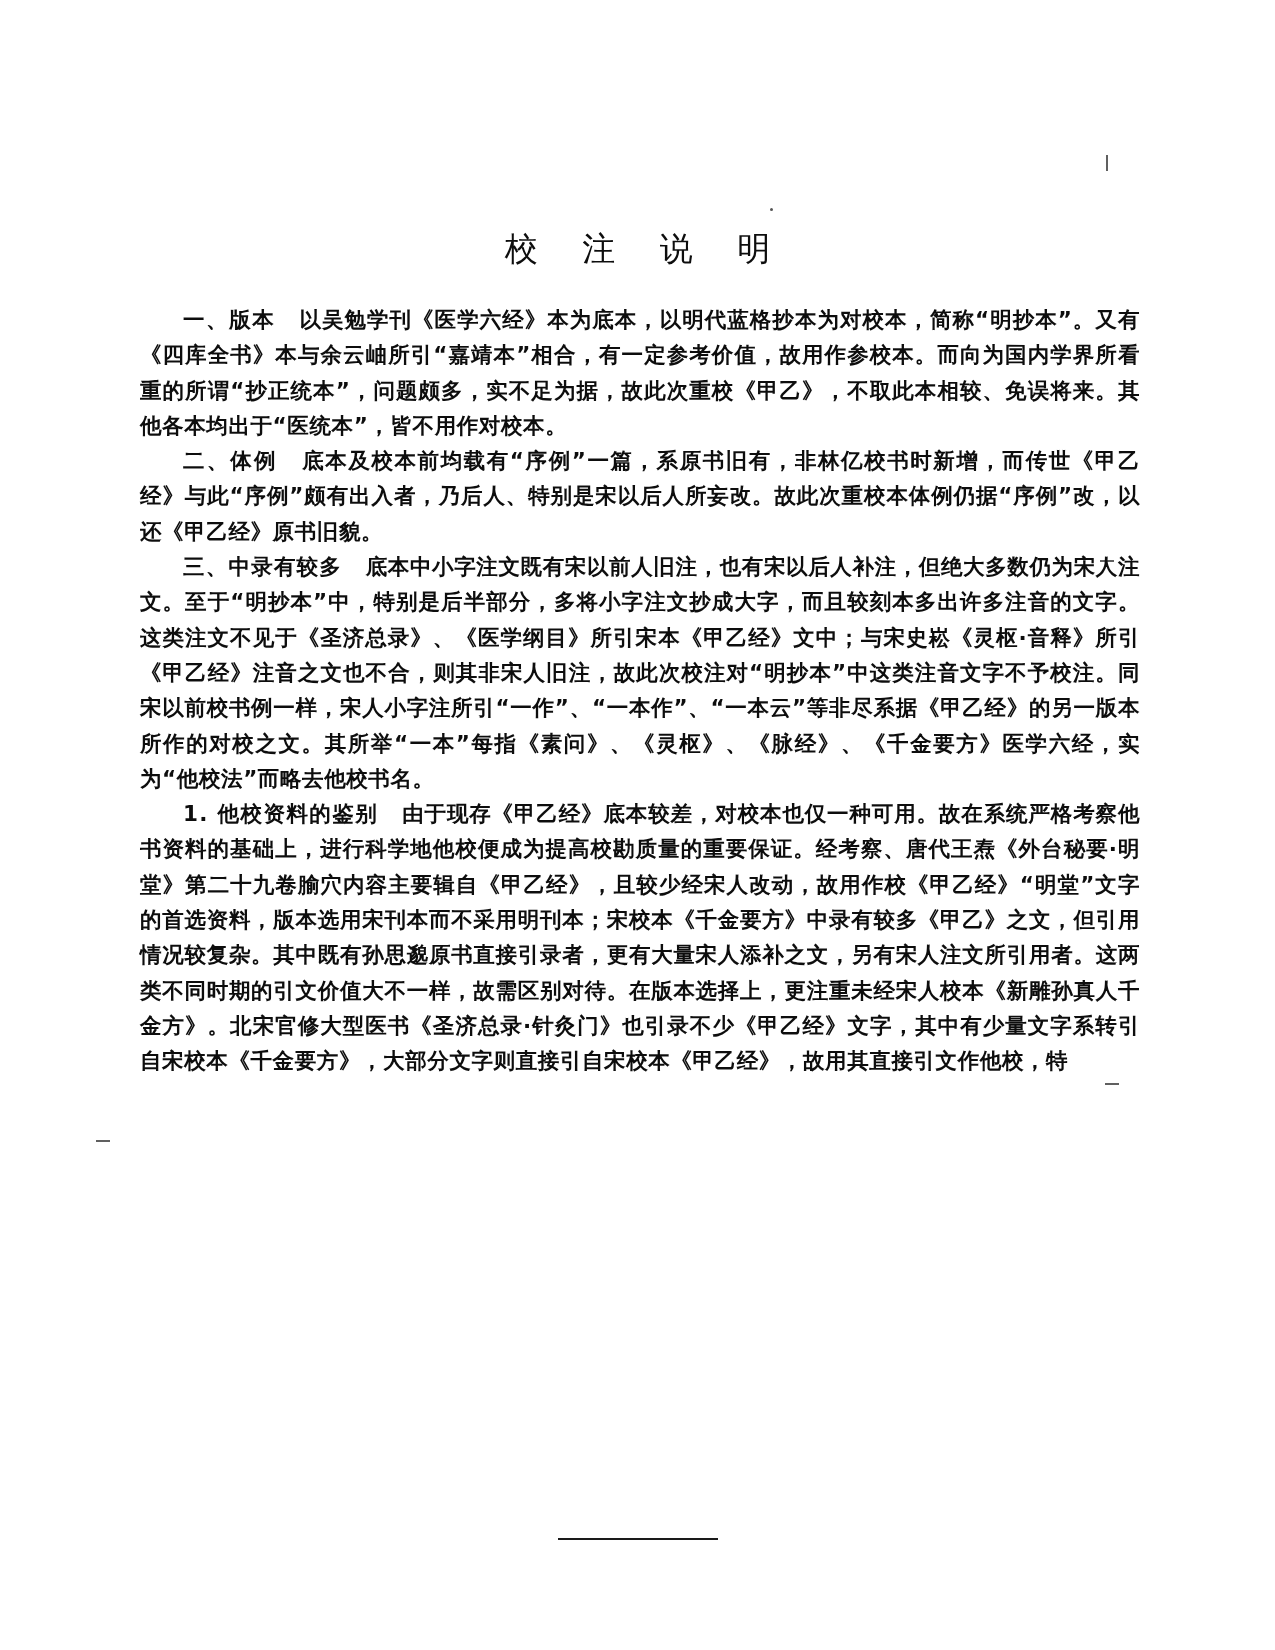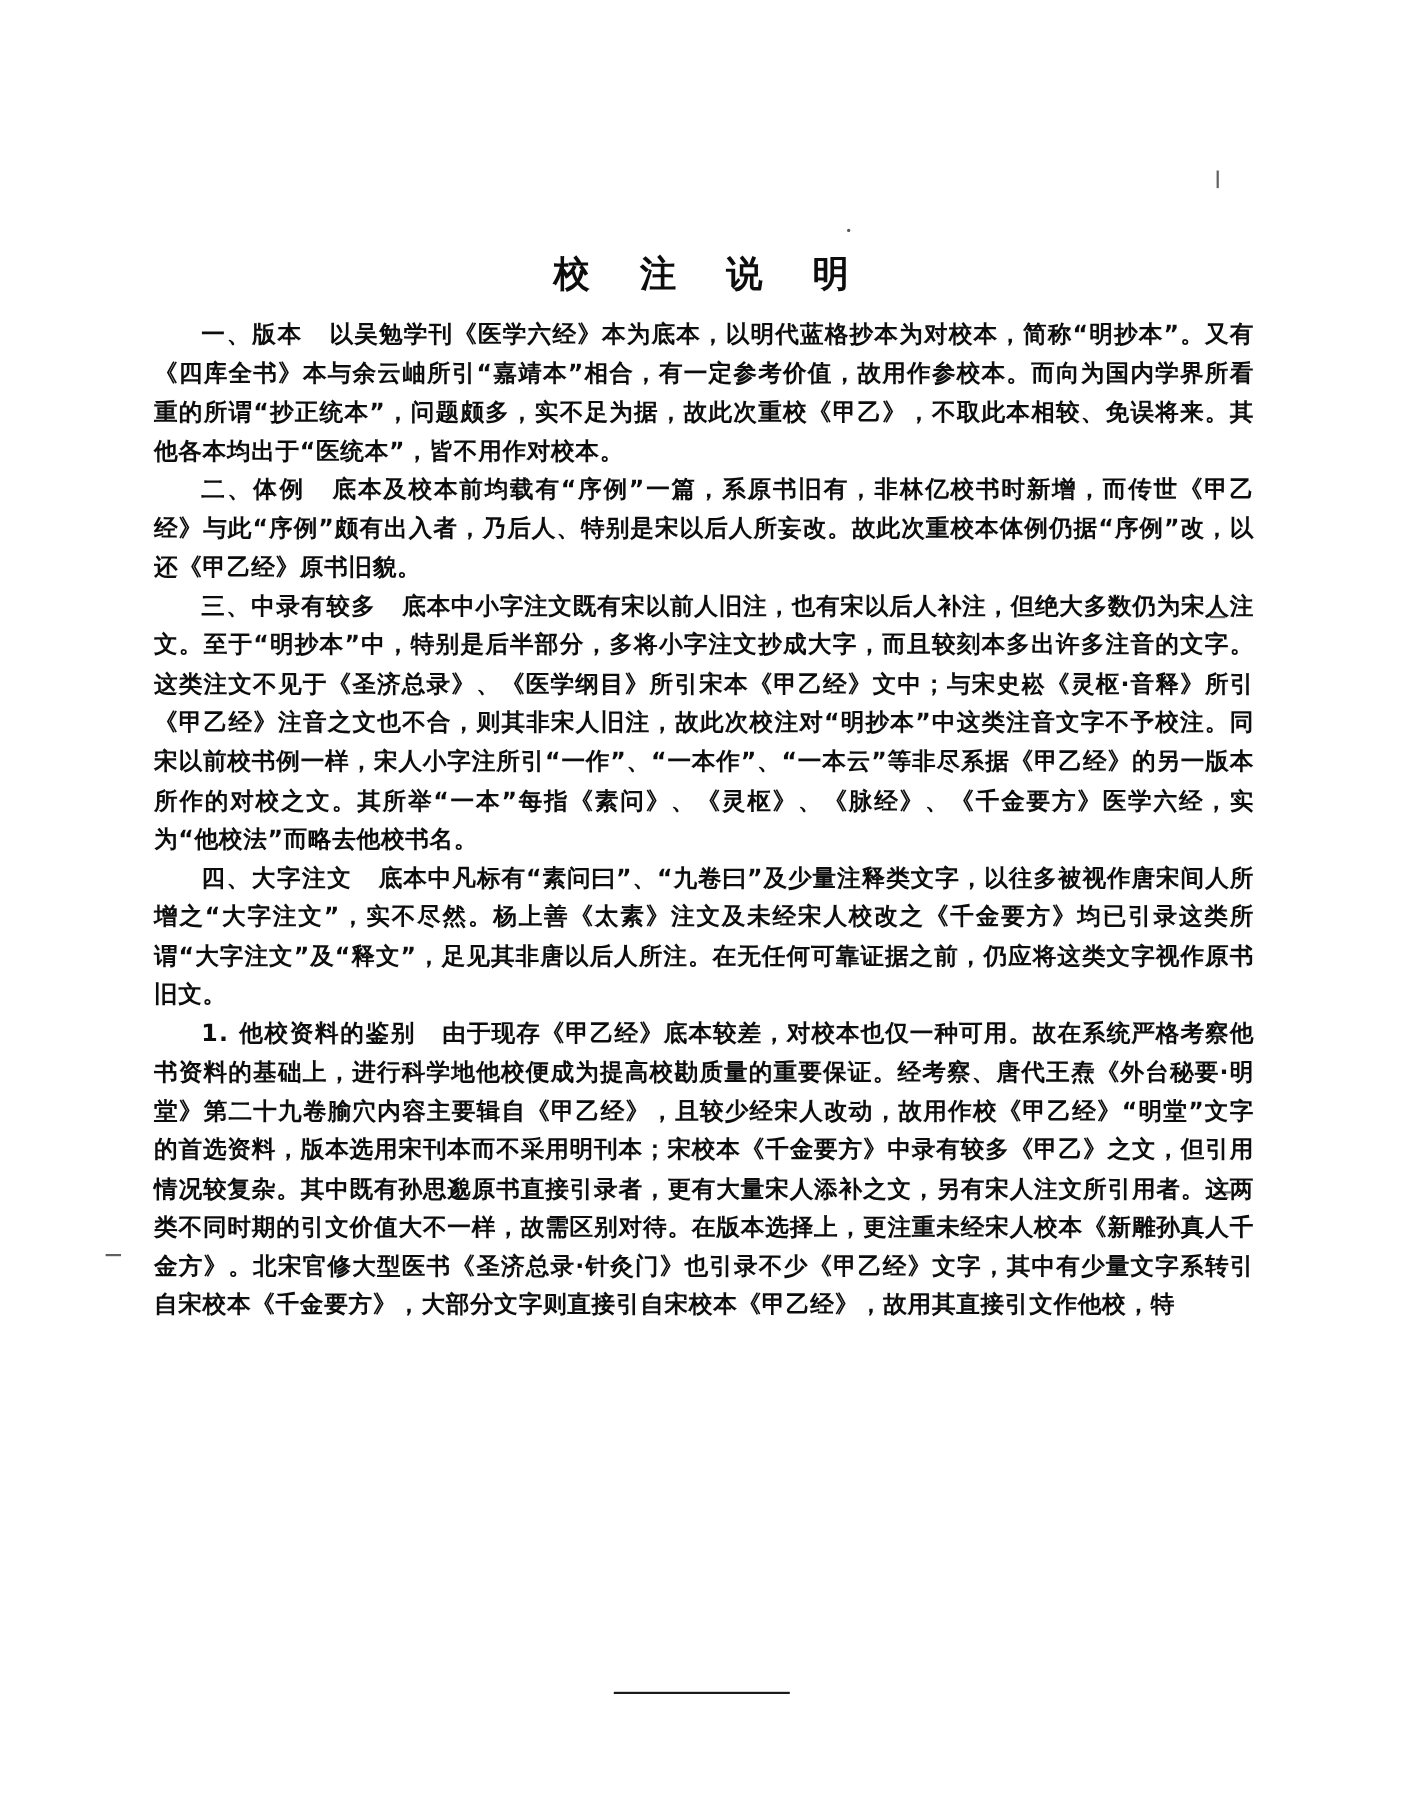--- a/index.html
+++ b/index.html
@@ -28,29 +28,29 @@
   .mark.dash-h { width: 14px; height: 2px; opacity: .75; }
   .mark.dot    { width: 3px; height: 3px; border-radius: 50%; opacity: .8; }
 
   .doc-title {
     position: absolute;
     top: 205px;
     left: 0;
     width: 100%;
     text-align: center;
     font-size: 33px;
-    font-weight: 700;
+    font-weight: 400;
     letter-spacing: 17px;
     text-indent: 17px;
     font-family: "DejaVu Sans", "Liberation Sans", sans-serif;
   }
 
   .body-text {
     position: absolute;
-    top: 287px;
+    top: 302px;
     left: 140px;
     width: 1000px;
   }
 
   p.para {
     margin: 0;
     font-size: 21.5px;
     line-height: 35.3px;
     text-align: justify;
     text-justify: inter-ideograph;
@@ -90,21 +90,20 @@
   <h1 class="doc-title">校 注 说 明</h1>
 
   <div class="body-text">
 
     <p class="para"><span class="sec-label">一、版本</span><span class="sec-gap"></span><span>以吴勉学刊《医学六经》本为底本，以明代蓝格抄本为对校本，简称“明抄本”。又有《四库全书》本与余云岫所引“嘉靖本”相合，有一定参考价值，故用作参校本。而向为国内学界所看重的所谓“抄正统本”，问题颇多，实不足为据，故此次重校《甲乙》，不取此本相较、免误将来。其他各本均出于“医统本”，皆不用作对校本。</span></p>
 
     <p class="para"><span class="sec-label">二、体例</span><span class="sec-gap"></span><span>底本及校本前均载有“序例”一篇，系原书旧有，非林亿校书时新增，而传世《甲乙经》与此“序例”颇有出入者，乃后人、特别是宋以后人所妄改。故此次重校本体例仍据“序例”改，以还《甲乙经》原书旧貌。</span></p>
 
     <p class="para"><span class="sec-label">三、中录有较多</span><span class="sec-gap"></span><span>底本中小字注文既有宋以前人旧注，也有宋以后人补注，但绝大多数仍为宋人注文。至于“明抄本”中，特别是后半部分，多将小字注文抄成大字，而且较刻本多出许多注音的文字。这类注文不见于《圣济总录》、《医学纲目》所引宋本《甲乙经》文中；与宋史崧《灵枢·音释》所引《甲乙经》注音之文也不合，则其非宋人旧注，故此次校注对“明抄本”中这类注音文字不予校注。同宋以前校书例一样，宋人小字注所引“一作”、“一本作”、“一本云”等非尽系据《甲乙经》的另一版本所作的对校之文。其所举“一本”每指《素问》、《灵枢》、《脉经》、《千金要方》医学六经，实为“他校法”而略去他校书名。</span></p>
 
-    <p class="para"><span class="sec-label">四、大字注文</span><span class="sec-gap"></span><span>底本中凡标有“素问曰”、“九卷曰”及少量注释类文字，以往多被视作唐宋间人所增之“大字注文”，实不尽然。杨上善《太素》注文及未经宋人校改之《千金要方》均已引录这类所谓“大字注文”及“释文”，足见其非唐以后人所注。在无任何可靠证据之前，仍应将这类文字视作原书旧文。</span></p>
 
 
 
 
     <p class="para"><span class="sec-label">1. 他校资料的鉴别</span><span class="sec-gap"></span><span>由于现存《甲乙经》底本较差，对校本也仅一种可用。故在系统严格考察他书资料的基础上，进行科学地他校便成为提高校勘质量的重要保证。经考察、唐代王焘《外台秘要·明堂》第二十九卷腧穴内容主要辑自《甲乙经》，且较少经宋人改动，故用作校《甲乙经》“明堂”文字的首选资料，版本选用宋刊本而不采用明刊本；宋校本《千金要方》中录有较多《甲乙》之文，但引用情况较复杂。其中既有孙思邈原书直接引录者，更有大量宋人添补之文，另有宋人注文所引用者。这两类不同时期的引文价值大不一样，故需区别对待。在版本选择上，更注重未经宋人校本《新雕孙真人千金方》。北宋官修大型医书《圣济总录·针灸门》也引录不少《甲乙经》文字，其中有少量文字系转引自宋校本《千金要方》，大部分文字则直接引自宋校本《甲乙经》，故用其直接引文作他校，特</span></p>
 
   </div>
 
   <div class="footer-rule"></div>
 

